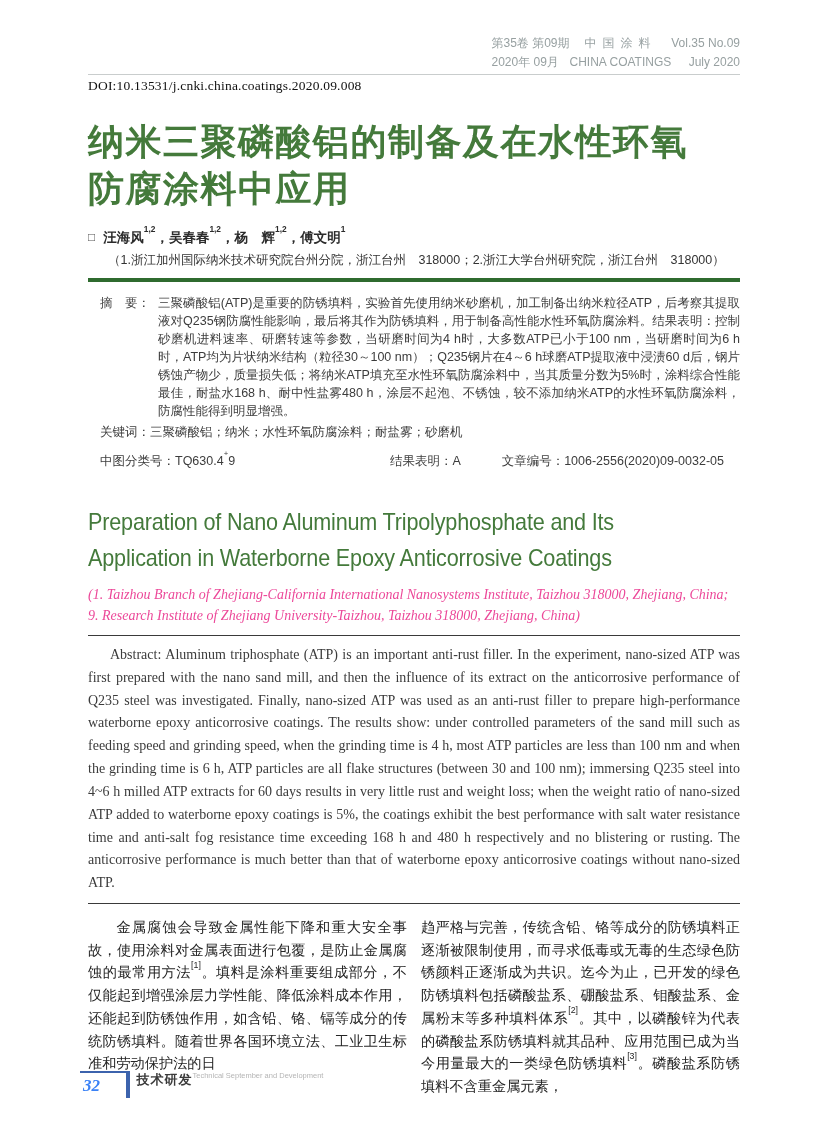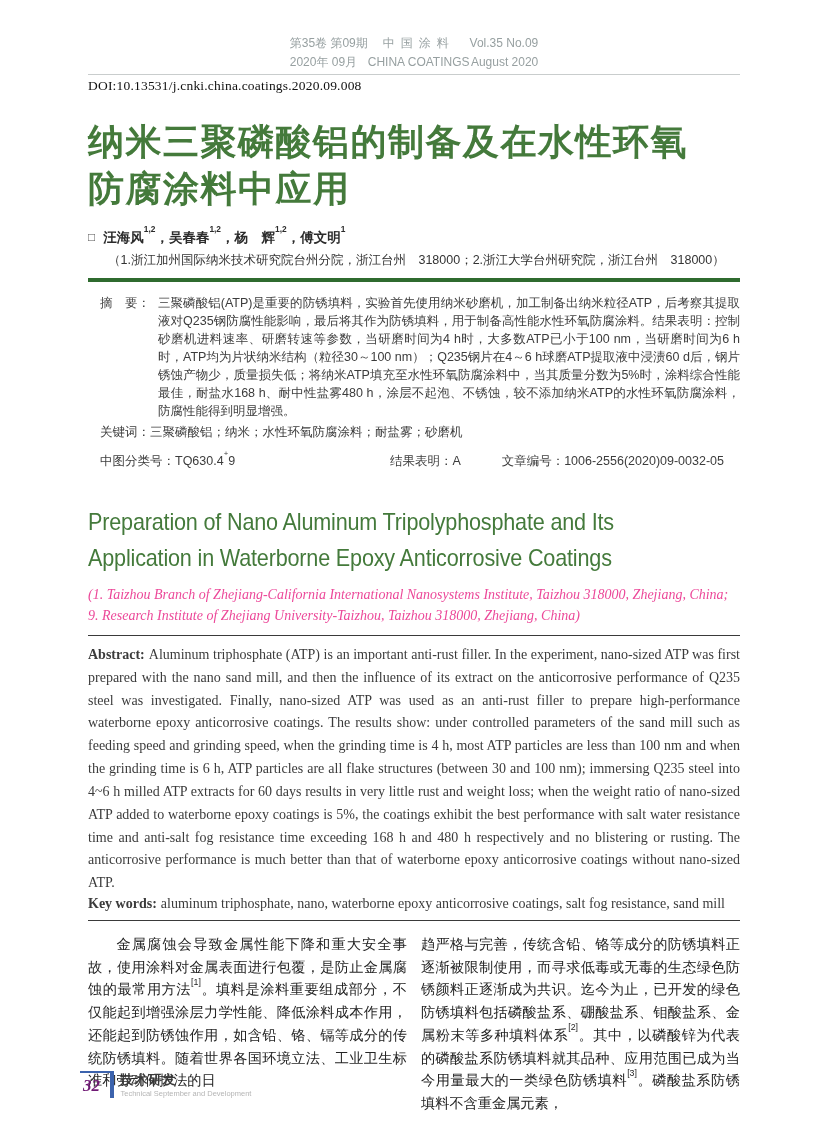--- a/index.html
+++ b/index.html
@@ -3,21 +3,21 @@
 <meta charset="utf-8">
 <style>
   * { margin:0; padding:0; box-sizing:border-box; }
   html,body { background:#fff; }
   .page {
     position:relative; width:827px; height:1122px; margin:0 auto; background:#fff;
     font-family:"Liberation Sans", sans-serif; color:#222; overflow:hidden;
     padding:34px 87px 0 88px;
   }
   
-  .jheader { display:flex; justify-content:center; color:#97a0a1; font-size:12px; line-height:1.55; }
+  .jheader { display:flex; justify-content:flex-end; color:#97a0a1; font-size:12px; line-height:1.55; }
   .jheader .c { text-align:center; }
   .jheader .r { text-align:right; }
   .journal-cn { letter-spacing:6px; }
   .hdr-rule { border-bottom:1.5px solid #c9cdcd; margin-top:3px; }
   .doi { font-family:"Liberation Serif", serif; font-size:13.5px; color:#101010; margin-top:3px; letter-spacing:.2px; }
   
   .title-cn { margin-top:24px; max-width:620px; font-size:36px; line-height:1.31; font-weight:bold;
     color:#447a3b; letter-spacing:1.5px; }
   .authors-cn { margin-top:15px; font-size:13.5px; font-weight:bold; color:#2b2b2b; display:flex; align-items:center; }
   .authors-cn .marker { font-size:12px; color:#555; margin-right:8px; font-weight:normal; }
@@ -32,55 +32,55 @@
   .clc-row { display:flex; margin:12px 16px 0 12px; font-size:12.5px; color:#3c3c3c; }
   .clc-row span:nth-child(1){ flex:0 0 290px; }
   .clc-row span:nth-child(2){ flex:1; }
   
   .title-en { margin-top:34px; color:#447a3b; font-weight:normal; font-size:24px; line-height:1.5; }
   .title-en .tline { display:block; white-space:nowrap; transform:scaleX(.9); transform-origin:left; letter-spacing:-.2px; }
   .authors-en { margin-top:10px; font-size:13.5px; color:#555; }
   .affil-en { margin-top:8px; font-family:"Liberation Serif", serif; font-style:italic; font-size:14px; color:#ec4899; line-height:1.55; }
   .dark-rule { border-bottom:1.5px solid #3a3a3a; margin-top:8px; }
   .abs-en { margin-top:8px; font-family:"Liberation Serif", serif; font-size:14px; line-height:1.63; color:#3b3b3b; text-align:justify; }
-  .abs-en .b { font-weight:bold; margin-right:4px; }
+  .abs-en .b { font-weight:normal; margin-right:4px;margin-left:22px; }
   .kw-en { margin-top:1px; font-family:"Liberation Serif", serif; font-size:14px; color:#3b3b3b; }
   .kw-en .b { font-weight:bold; margin-right:4px; }
   
   .body-cols { display:flex; gap:14px; margin-top:12px; }
   .col { flex:1; font-size:14.2px; line-height:1.6; color:#242424; text-align:justify; }
   .sec-head { color:#3f7d3c; font-weight:bold; font-size:17.5px; margin:4px 0 10px 0; letter-spacing:2px; }
   .sec-head .num { margin-right:16px; letter-spacing:0; }
   .col p.indent { text-indent:2em; }
   
   .page-badge { position:absolute; left:80px; bottom:24px; display:flex; align-items:stretch; }
-  .pnum { border-top:2.5px solid #3c63ad; color:#701a75; font-family:"Liberation Serif", serif;
-    font-style:italic; font-weight:bold; font-size:17px; padding:3px 10px 2px 3px; }
+  .pnum { border-top:2.5px solid #3c63ad; color:#3b82f6; font-family:"Liberation Serif", serif;
+    font-style:italic; font-weight:bold; font-size:17px; padding:3px 26px 2px 3px; }
   .vbar { width:3.5px; background:#3c63ad; margin-right:7px; }
-  .badge-labels { display:flex; flex-direction:column; justify-content:center; }
+  .badge-labels { display:flex; flex-direction:row; justify-content:center; }
   .badge-cn { font-size:13px; font-weight:bold; color:#3a3a3a; letter-spacing:1px; }
   .badge-en { font-size:7.5px; color:#b5b5b5; }
 </style>
 </head>
 <body>
 
 <div class="page">
 
   <div class="jheader">
     <div>
       <div>第35卷 第09期</div>
       <div>2020年 09月</div>
     </div>
     <div class="c">
       <div class="journal-cn">中国涂料</div>
       <div>CHINA COATINGS</div>
     </div>
     <div class="r">
       <div>Vol.35 No.09</div>
-      <div>August 2020</div>
+      <div>July 2020</div>
     </div>
   </div>
   <div class="hdr-rule"></div>
   <div class="doi">DOI:10.13531/j.cnki.china.coatings.2020.09.008</div>
 
   <h1 class="title-cn">纳米三聚磷酸铝的制备及在水性环氧防腐涂料中应用</h1>
 
   <div class="authors-cn">
     <span class="marker">□</span>
     <span>汪海风<sup>1,2</sup>，吴春春<sup>1,2</sup>，杨　辉<sup>1,2</sup>，傅文明<sup>1</sup></span>
@@ -106,21 +106,20 @@
     <span class="tline">Application in Waterborne Epoxy Anticorrosive Coatings</span>
   </h2>
   <div class="affil-en">
     <div>(1. Taizhou Branch of Zhejiang-California International Nanosystems Institute, Taizhou 318000, Zhejiang, China;</div>
     <div>9. Research Institute of Zhejiang University-Taizhou, Taizhou 318000, Zhejiang, China)</div>
   </div>
 
   <div class="dark-rule"></div>
 
   <p class="abs-en"><span class="b">Abstract:</span><span>Aluminum triphosphate (ATP) is an important anti-rust filler. In the experiment, nano-sized ATP was first prepared with the nano sand mill, and then the influence of its extract on the anticorrosive performance of Q235 steel was investigated. Finally, nano-sized ATP was used as an anti-rust filler to prepare high-performance waterborne epoxy anticorrosive coatings. The results show: under controlled parameters of the sand mill such as feeding speed and grinding speed, when the grinding time is 4 h, most ATP particles are less than 100 nm and when the grinding time is 6 h, ATP particles are all flake structures (between 30 and 100 nm); immersing Q235 steel into 4~6 h milled ATP extracts for 60 days results in very little rust and weight loss; when the weight ratio of nano-sized ATP added to waterborne epoxy coatings is 5%, the coatings exhibit the best performance with salt water resistance time and anti-salt fog resistance time exceeding 168 h and 480 h respectively and no blistering or rusting. The anticorrosive performance is much better than that of waterborne epoxy anticorrosive coatings without nano-sized ATP.</span></p>
-  <p class="kw-en"><span class="b">Key words:</span><span>aluminum triphosphate, nano, waterborne epoxy anticorrosive coatings, salt fog resistance, sand mill</span></p>
 
   <div class="dark-rule"></div>
 
   <div class="body-cols">
     <div class="col">
       <p class="indent">金属腐蚀会导致金属性能下降和重大安全事故，使用涂料对金属表面进行包覆，是防止金属腐蚀的最常用方法<sup>[1]</sup>。填料是涂料重要组成部分，不仅能起到增强涂层力学性能、降低涂料成本作用，还能起到防锈蚀作用，如含铅、铬、镉等成分的传统防锈填料。随着世界各国环境立法、工业卫生标准和劳动保护法的日</p>
     </div>
     <div class="col">
       <p>趋严格与完善，传统含铅、铬等成分的防锈填料正逐渐被限制使用，而寻求低毒或无毒的生态绿色防锈颜料正逐渐成为共识。迄今为止，已开发的绿色防锈填料包括磷酸盐系、硼酸盐系、钼酸盐系、金属粉末等多种填料体系<sup>[2]</sup>。其中，以磷酸锌为代表的磷酸盐系防锈填料就其品种、应用范围已成为当今用量最大的一类绿色防锈填料<sup>[3]</sup>。磷酸盐系防锈填料不含重金属元素，</p>
     </div>

